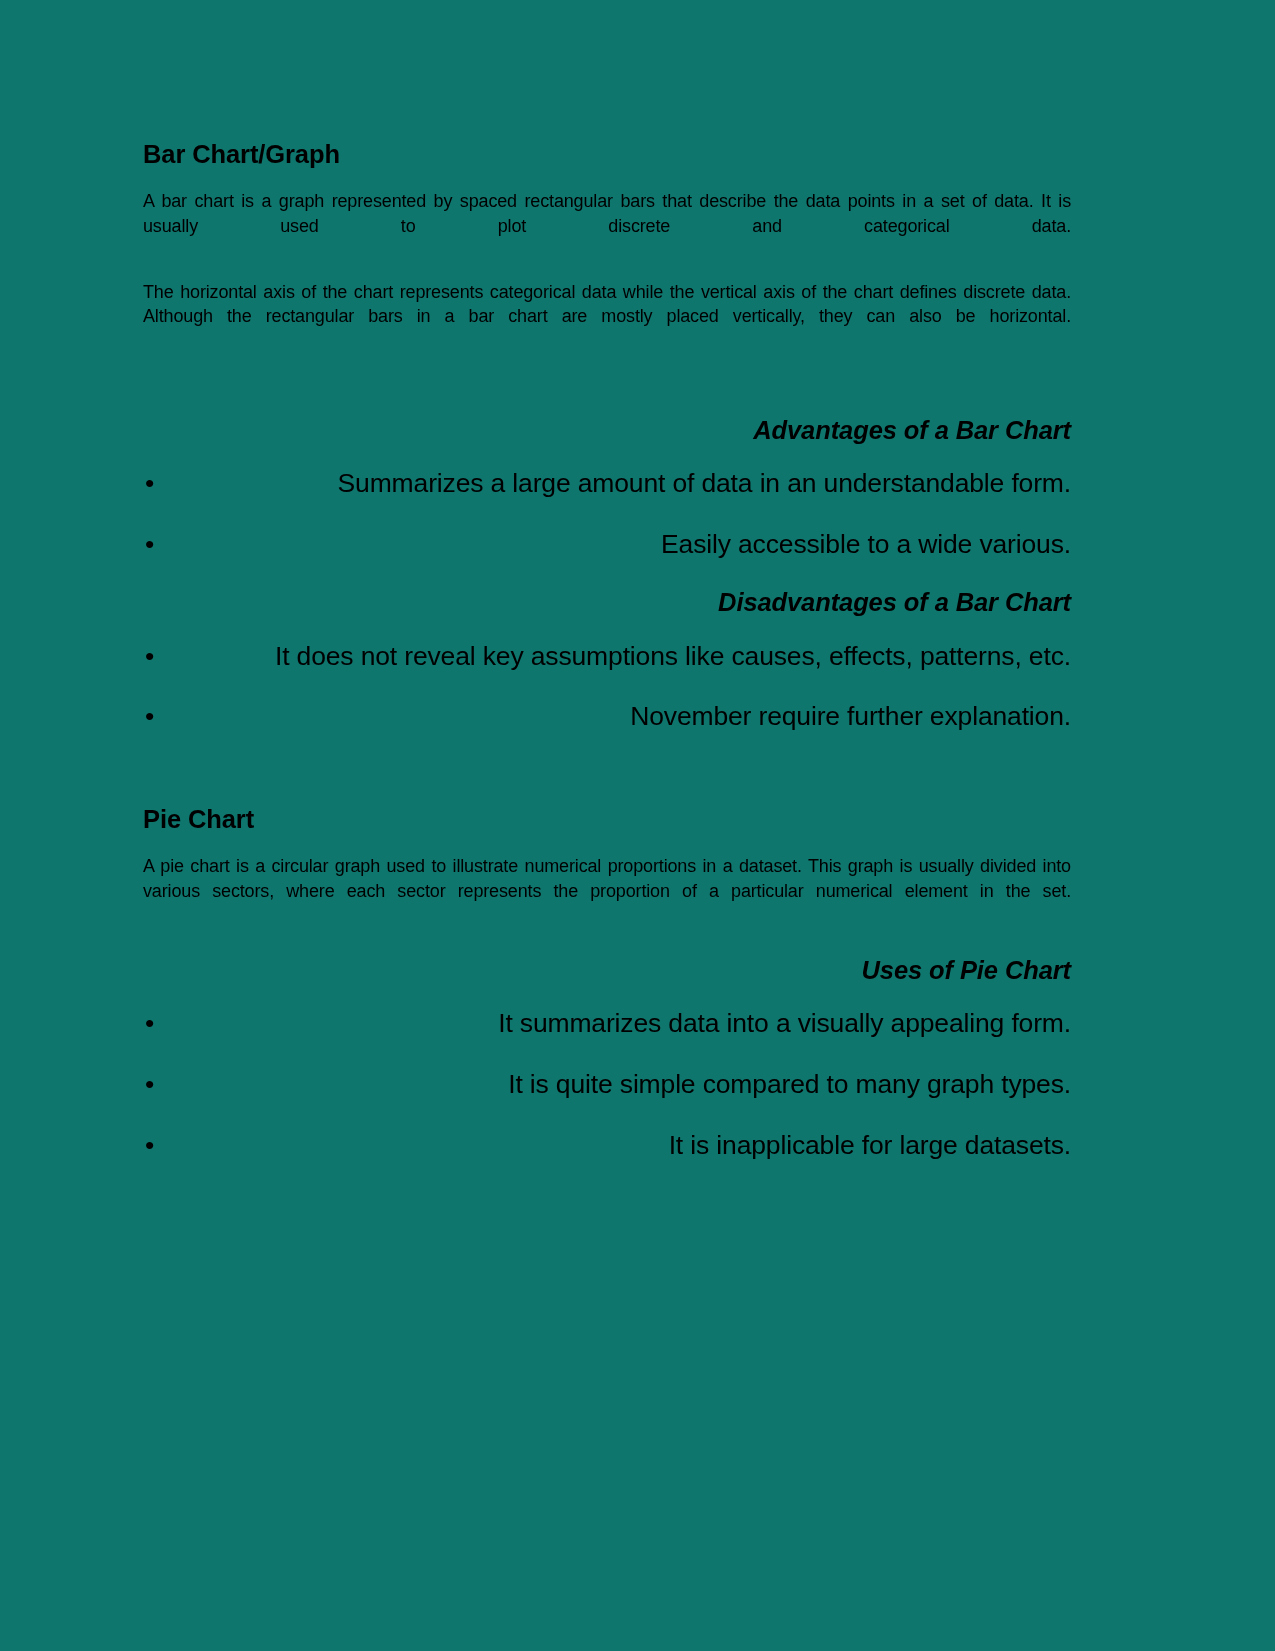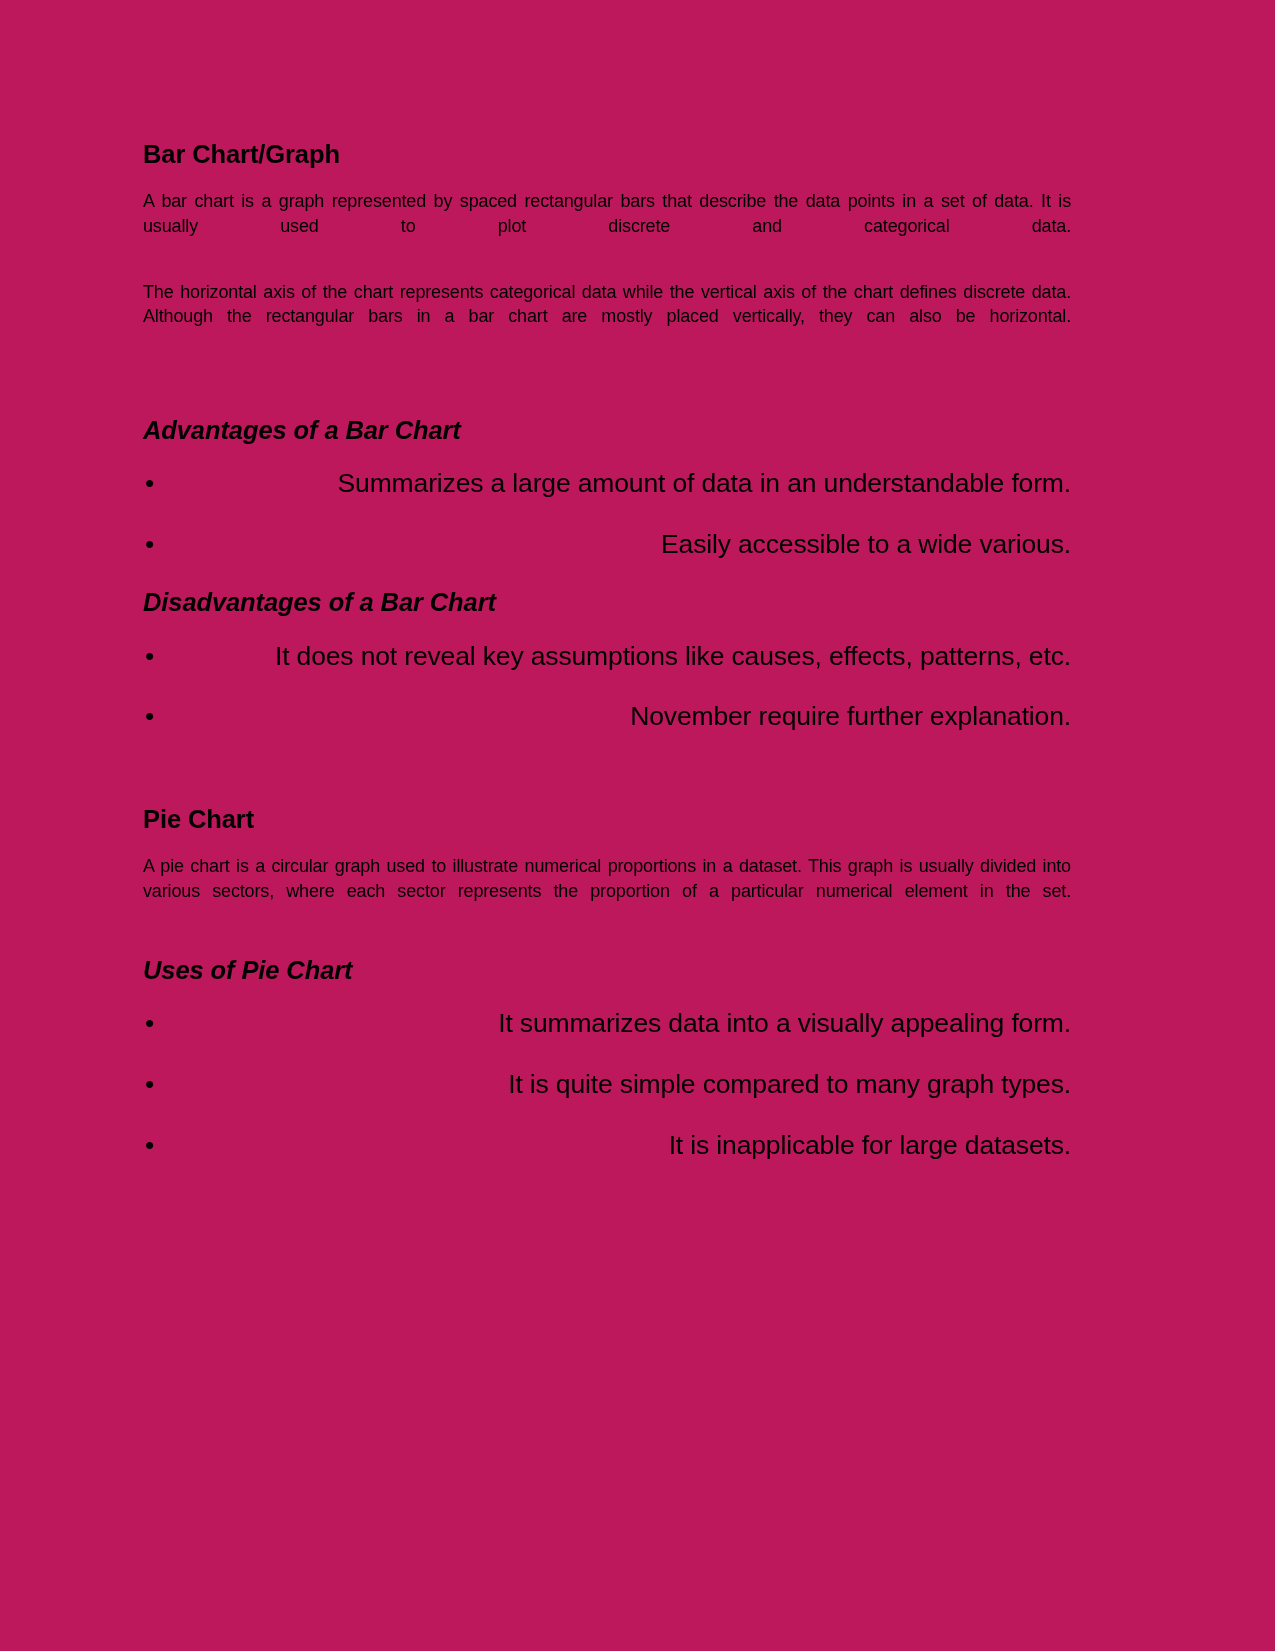--- a/index.html
+++ b/index.html
@@ -14,21 +14,21 @@
     font-family: "Liberation Sans", sans-serif;
     color: #000000;
     overflow: hidden;
   }
   .page {
     position: absolute;
     left: 0;
     top: 0;
     width: 1275px;
     height: 1651px;
-    background: #be185d;
+    background: #0f766e;
   }
   .content {
     position: absolute;
     left: 143px;
     top: 138px;
     width: 928px;
   }
 
   
   .h-main {
@@ -41,20 +41,21 @@
     white-space: pre;
   }
   .h-sub {
     font-size: 25.5px;
     font-weight: bold;
     font-style: italic;
     letter-spacing: -0.1px;
     line-height: 1.30;
     margin: 0 0 18px 0;
     white-space: pre;
+    text-align: right;
   }
 
   
   .para {
     font-size: 18px;
     font-weight: normal;
     line-height: 1.38;
     text-align: justify;
     text-justify: inter-word;
     margin: 0 0 16px 0;

